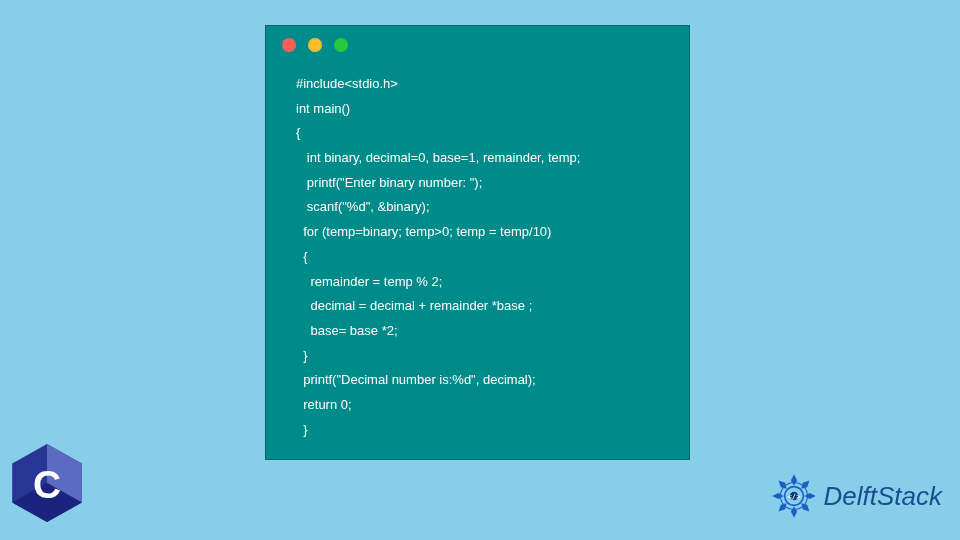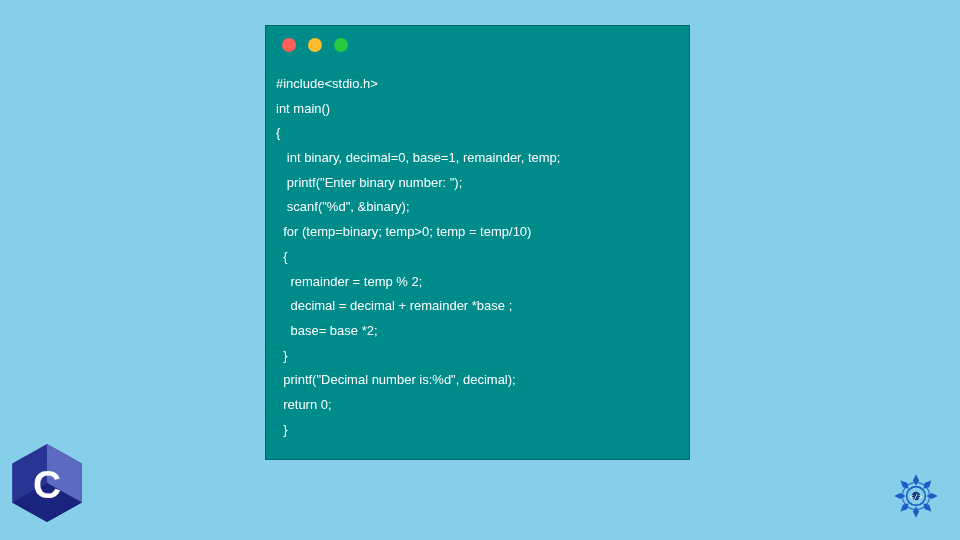--- a/index.html
+++ b/index.html
@@ -28,21 +28,21 @@
     }
     .dot {
       width: 14px;
       height: 14px;
       border-radius: 50%;
     }
     .dot-red { background: #FF5F56; }
     .dot-yellow { background: #FFBD2E; }
     .dot-green { background: #27C93F; }
     .code-content {
-      padding: 8px 10px;
+      padding: 8px 30px;
       color: #FFFFFF;
       font-size: 13px;
       line-height: 1.9;
       font-family: -apple-system, Arial, sans-serif;
       white-space: pre;
     }
     .c-logo {
       position: absolute;
       left: 12px;
       bottom: 18px;
@@ -115,13 +115,14 @@
         <path d="M0,-42 L6,-30 L0,-20 L-6,-30 Z" transform="rotate(180)"></path>
         <path d="M0,-42 L6,-30 L0,-20 L-6,-30 Z" transform="rotate(225)"></path>
         <path d="M0,-42 L6,-30 L0,-20 L-6,-30 Z" transform="rotate(270)"></path>
         <path d="M0,-42 L6,-30 L0,-20 L-6,-30 Z" transform="rotate(315)"></path>
         <circle cx="0" cy="0" r="18" fill="none" stroke="#1a5fc4" stroke-width="3"></circle>
         <circle cx="0" cy="0" r="26" fill="none" stroke="#1a5fc4" stroke-width="2"></circle>
       </g>
       <text x="50" y="56" text-anchor="middle" font-size="14" fill="#FFF" font-family="monospace">&lt;/&gt;</text>
     </g>
   </svg>
+  <span class="delft-text">DelftStack</span>
 </div>
 
 </body></html>

